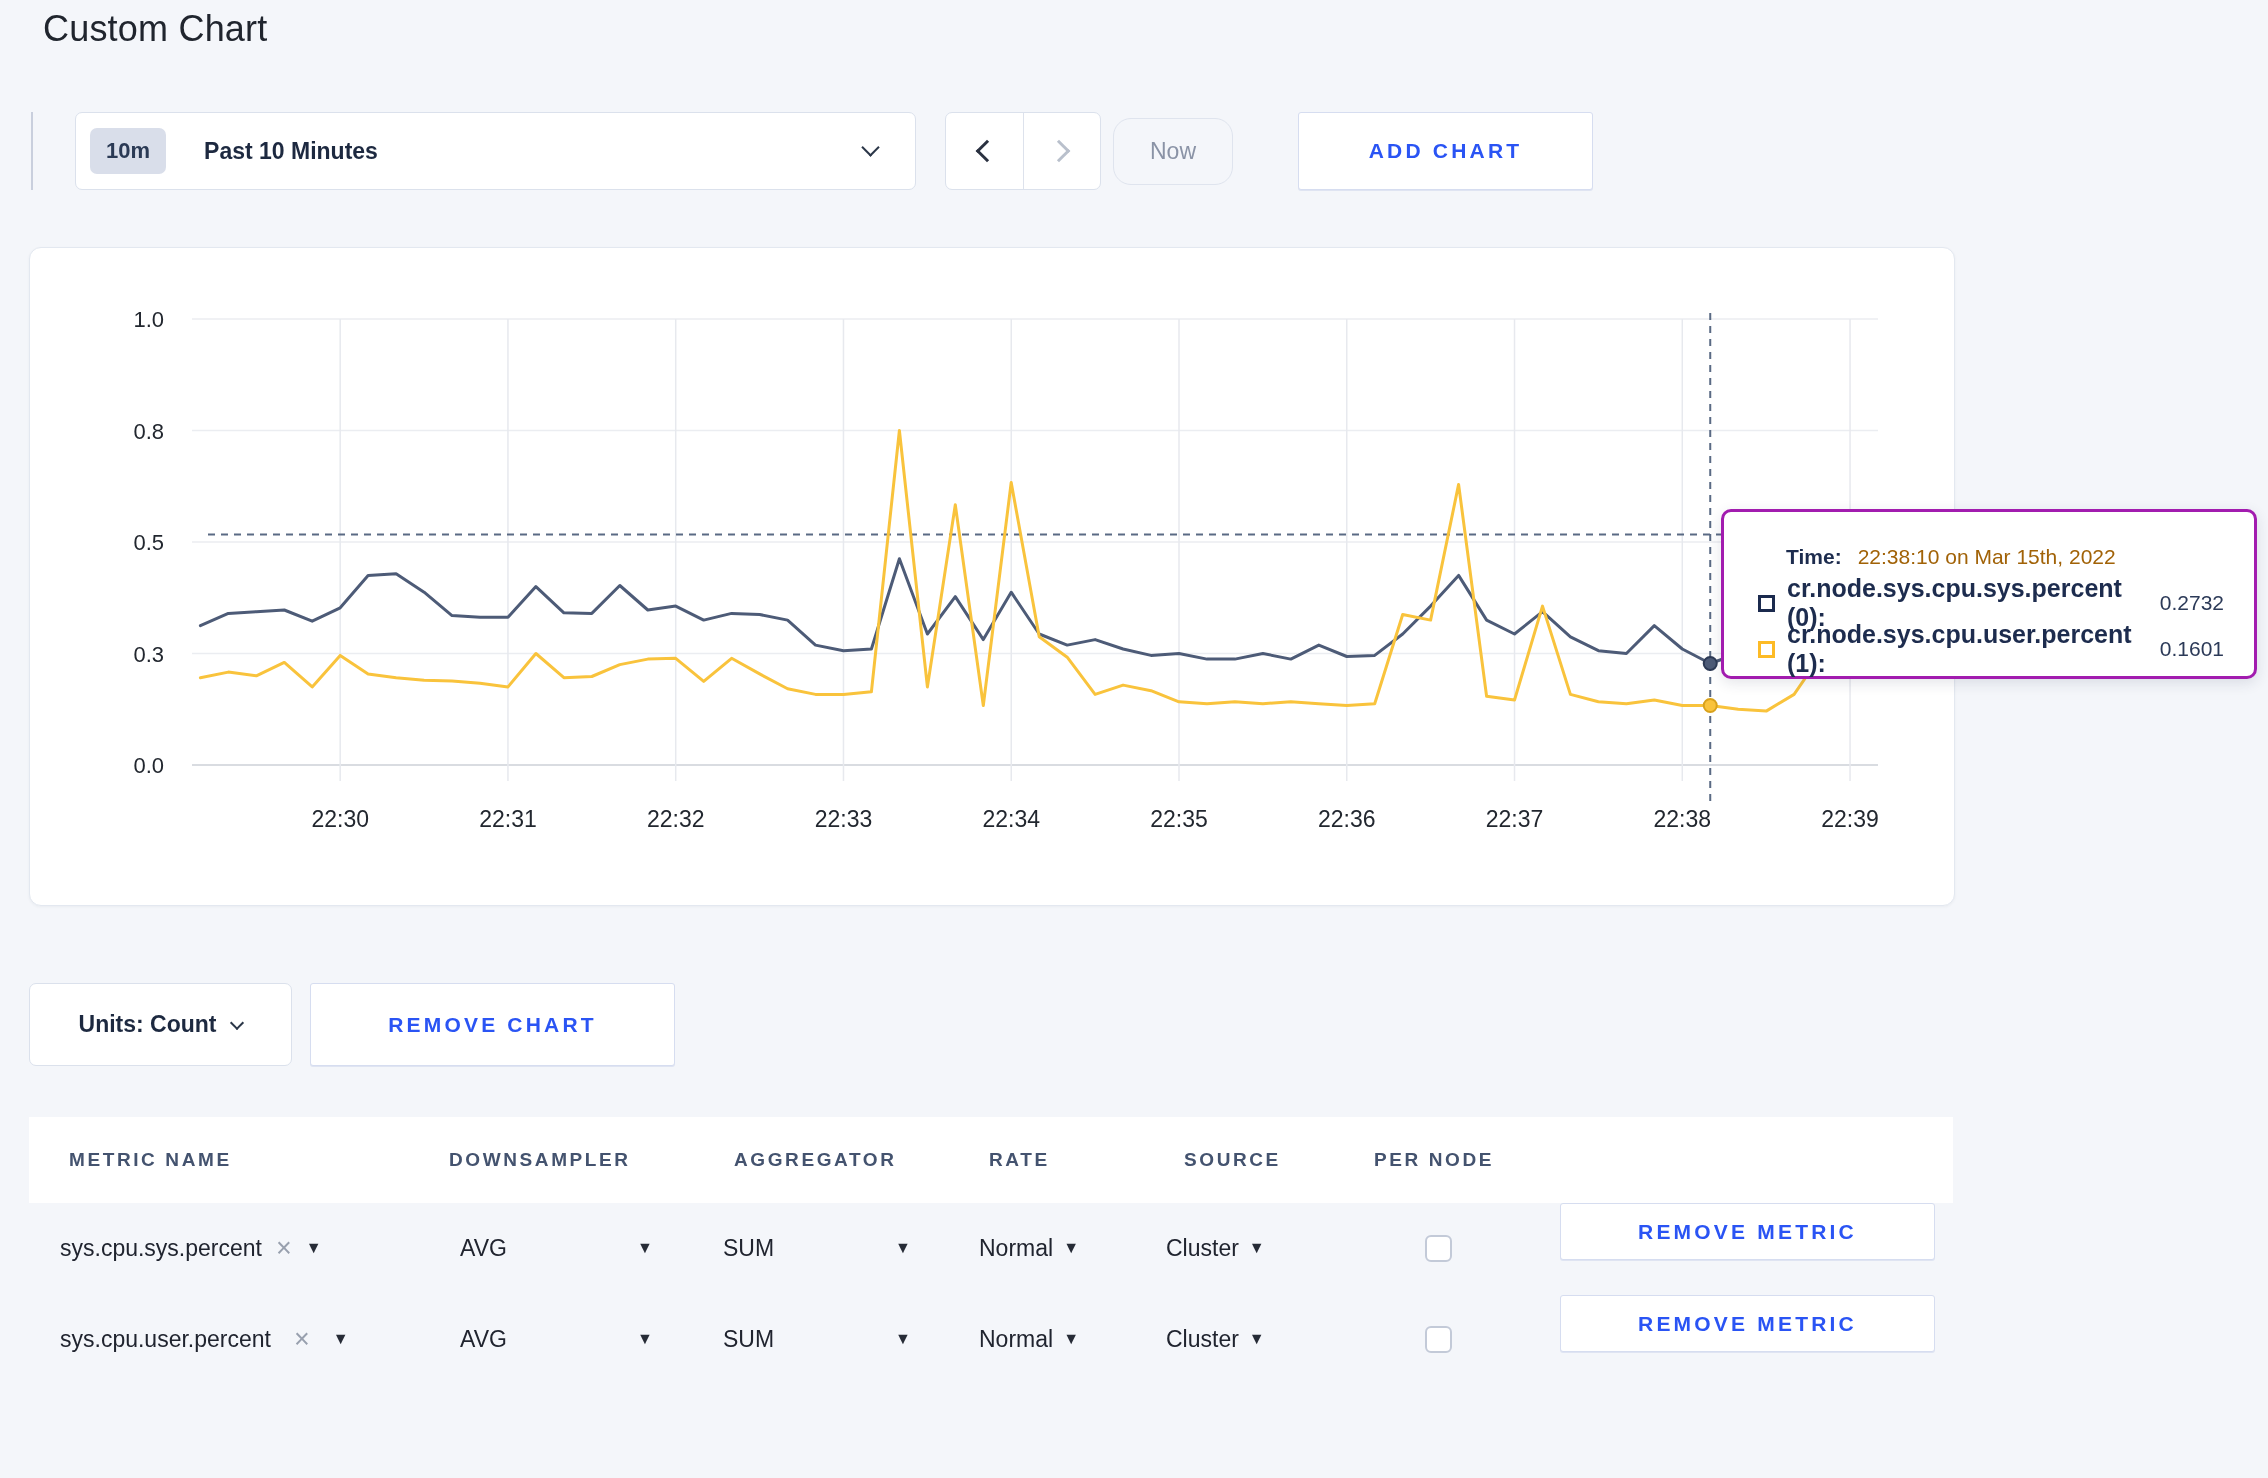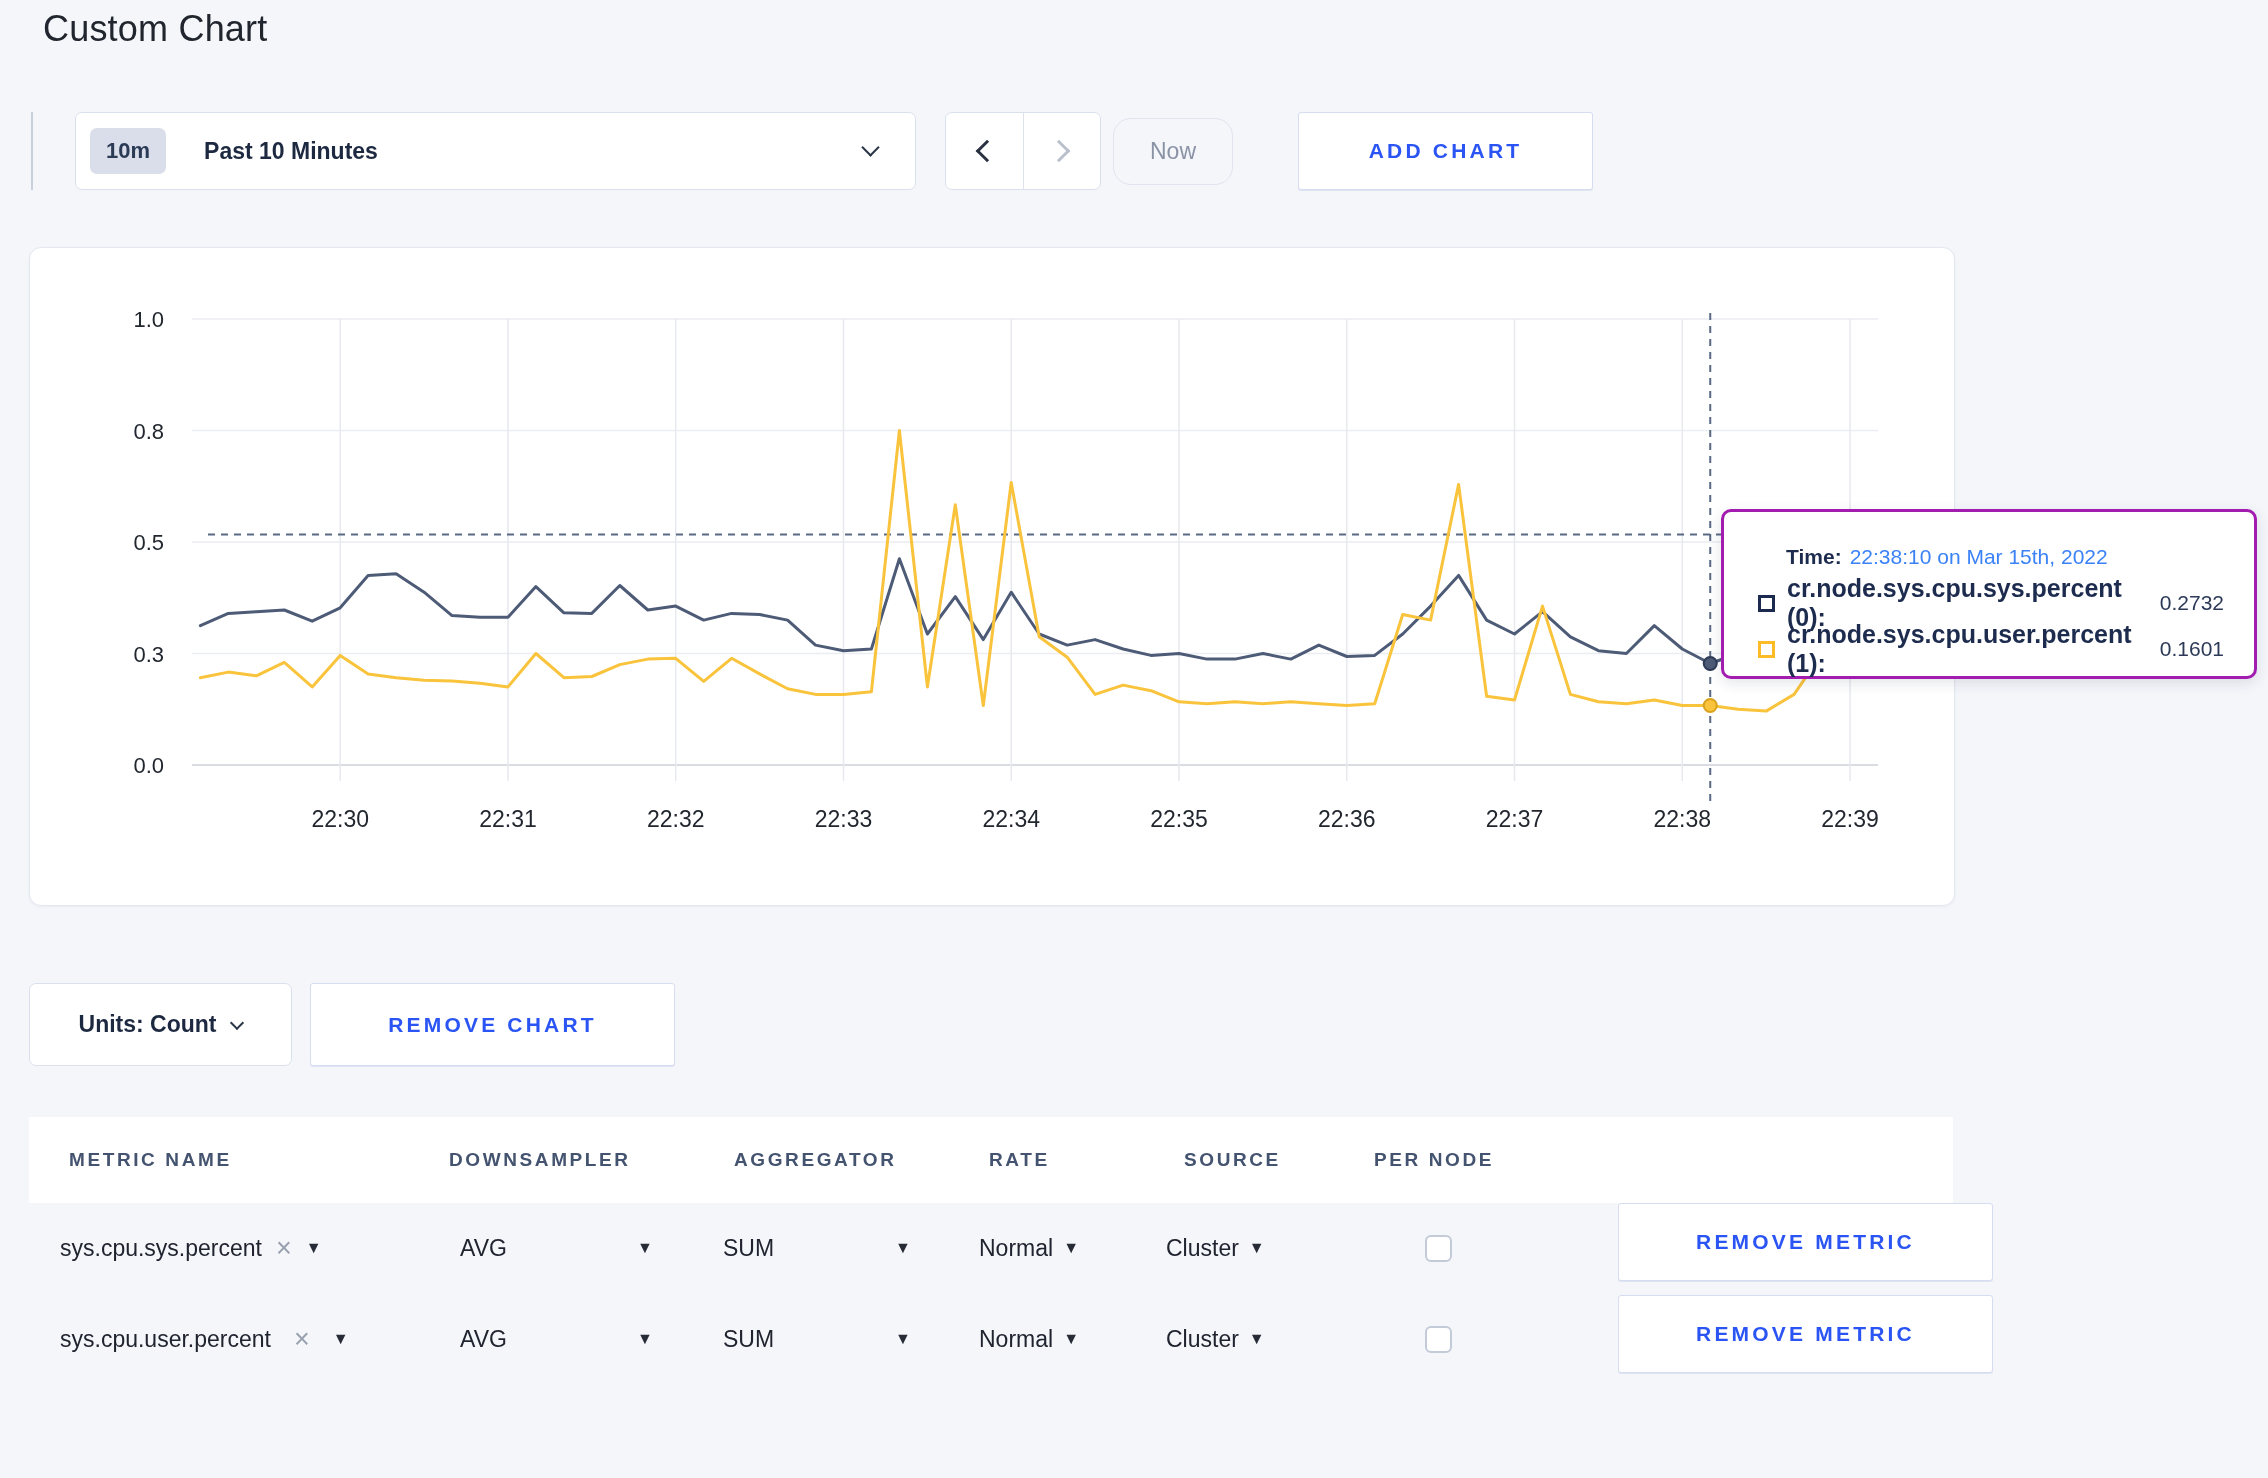--- a/index.html
+++ b/index.html
@@ -22,36 +22,36 @@
   .pager .cell+.cell{border-left:1.5px solid #dde2ec}
   .chevL{display:inline-block;width:16px;height:16px;border-left:3.5px solid #2a3140;border-bottom:3.5px solid #2a3140;transform:rotate(45deg);margin-left:6px}
   .chevR{display:inline-block;width:16px;height:16px;border-right:3.5px solid #b9c0cc;border-top:3.5px solid #b9c0cc;transform:rotate(45deg);margin-right:6px}
   .now-btn{position:absolute;left:1113px;top:118px;width:120px;height:67px;border:1.5px solid #dfe4ee;border-radius:18px;background:transparent;color:var(--gray);font-size:23px;font-weight:500;display:flex;align-items:center;justify-content:center;cursor:default}
   .btn-link{background:#fff;border:1.5px solid #d6ddf0;border-radius:3px;color:var(--blue);font-weight:700;letter-spacing:3.2px;font-size:21px;display:flex;align-items:center;justify-content:center;cursor:pointer;box-shadow:0 1px 0 #dfe4f2}
   .add-chart{position:absolute;left:1298px;top:112px;width:295px;height:78px}
   .chart-card{position:absolute;left:29px;top:247px;width:1926px;height:659px;background:var(--panel);border:1px solid var(--panel-border);border-radius:12px;box-shadow:0 1px 3px rgba(40,50,80,.05)}
   .tooltip{position:absolute;left:1721px;top:509px;width:536px;height:170px;background:#fff;border:3px solid #a21caf;border-radius:10px;box-shadow:0 4px 14px rgba(30,40,70,.12);padding:28px 30px 0 34px;z-index:5}
   .tt-row{display:flex;align-items:center;height:34px;margin-bottom:12px}
   .tt-time-label{font-size:21px;font-weight:700;color:#1d2c4e;margin-left:28px}
-  .tt-time-value{font-size:21px;color:#3b82f6;margin-left:8px}
+  .tt-time-value{font-size:21px;color:#a16207;margin-left:16px}
   .tt-sq{width:17px;height:17px;border:3px solid #1b2a4e;background:#fff;margin-right:12px;flex:0 0 auto}
   .tt-name{font-size:25px;font-weight:700;color:#1d2c4e}
   .tt-val{font-size:21px;color:#2c3a58;margin-left:14px}
   .units-btn{position:absolute;left:29px;top:983px;width:263px;height:83px;background:#fff;border:1.5px solid #dbe1ec;border-radius:7px;display:flex;align-items:center;justify-content:center;gap:16px;cursor:pointer}
   .units-label{font-size:23px;font-weight:700;color:#1d2940}
   .units-btn .chev{width:10px;height:10px;border-width:0 2.5px 2.5px 0;margin-top:-4px}
   .remove-chart{position:absolute;left:310px;top:983px;width:365px;height:83px}
   .table-head{position:absolute;left:29px;top:1117px;width:1924px;height:86px;background:#fff;display:flex;align-items:center}
   .th{position:absolute;font-size:19px;font-weight:700;letter-spacing:2.6px;color:#44536f}
   .cellrow{position:absolute;left:29px;width:1924px;height:90px}
   .cel{position:absolute;top:0;height:90px;display:flex;align-items:center;font-size:23px;color:var(--cell);font-weight:500;cursor:pointer}
   .caret{font-size:16px;color:#262b36;line-height:1}
   .xglyph{font-size:27px;color:#98a0ae;font-weight:400;cursor:pointer}
   .checkbox{width:27px;height:27px;border:2.5px solid #c3cad8;border-radius:6px;background:#fff;cursor:pointer}
-  .rm-btn{position:absolute;left:1589px;width:375px;height:78px}
+  .rm-btn{position:absolute;left:1531px;width:375px;height:57px}
   .add-metric{position:absolute;left:40px;top:1386px;width:302px;height:82px}
   svg text{font-family:"Liberation Sans",sans-serif}
 </style>
 </head>
 <body>
 
 <div class="app">
 
   <h1 class="page-title">Custom Chart</h1>
 

